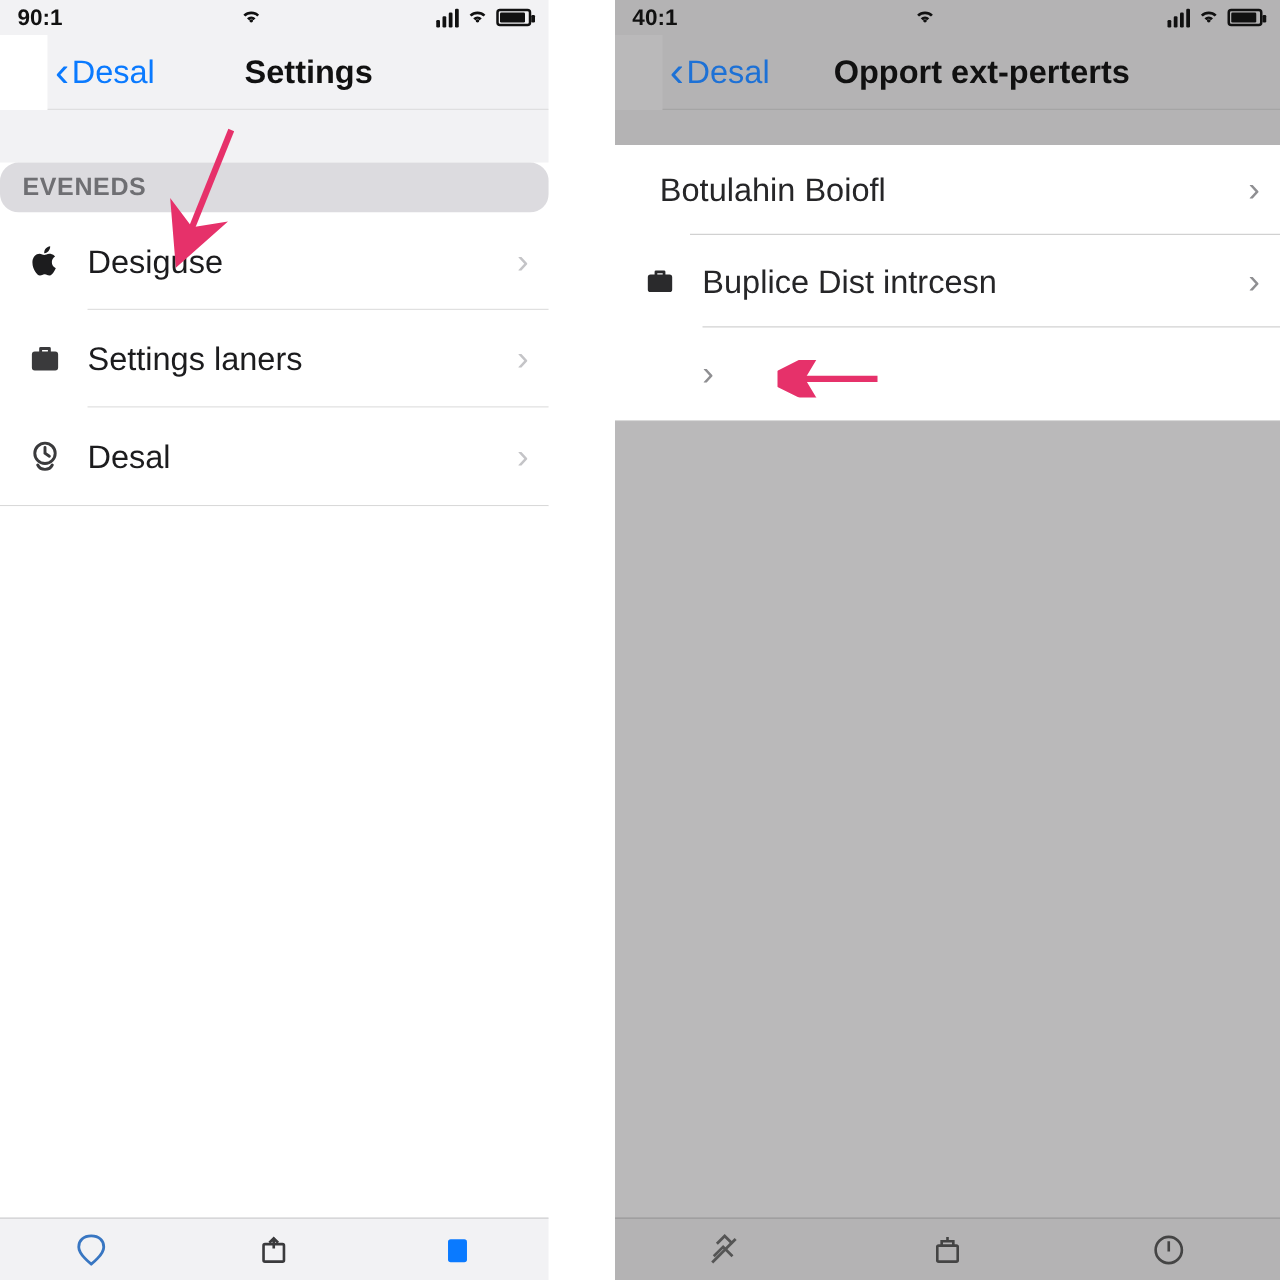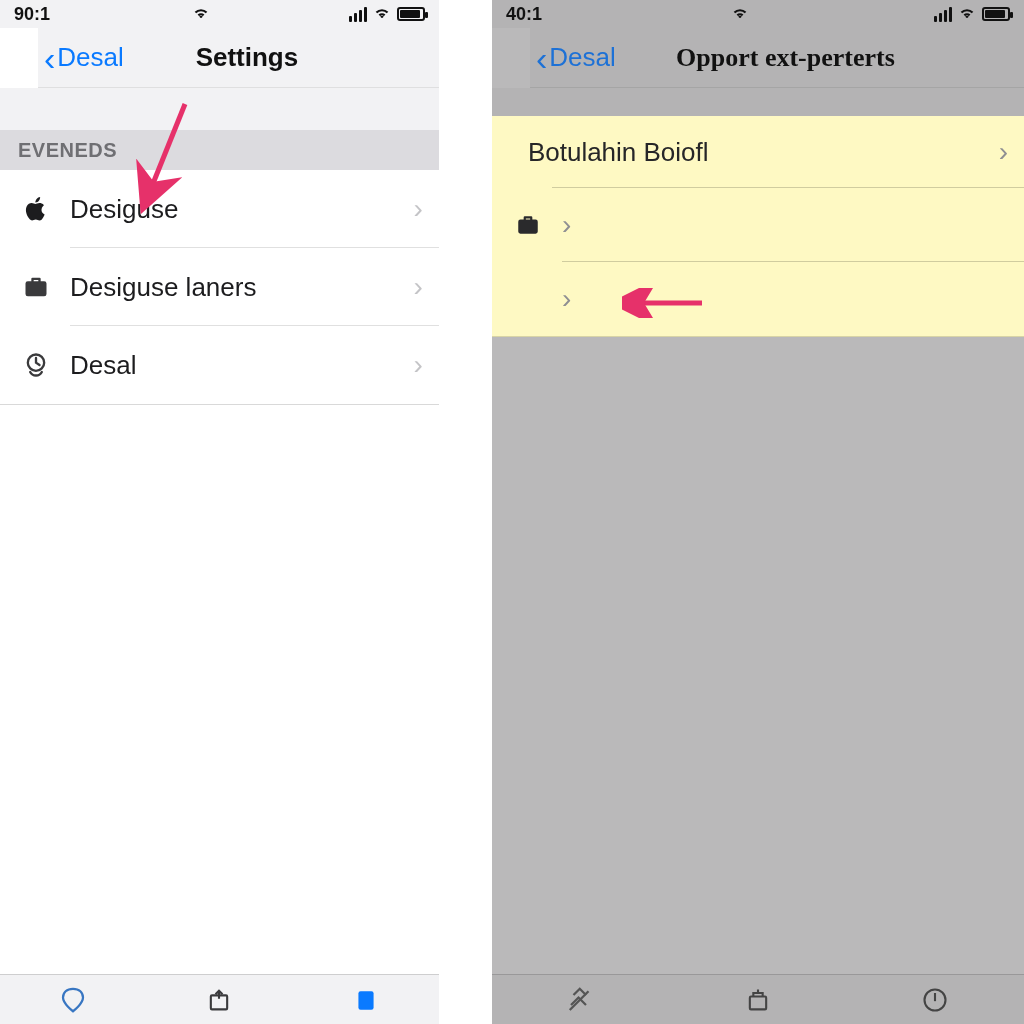--- a/index.html
+++ b/index.html
@@ -15,32 +15,32 @@
   .phone.left .statusbar { background:#f2f2f4; color:#111; }
   .phone.right .statusbar { background:#b4b3b4; color:#111; }
   
   .navbar { height:60px; display:flex; align-items:center; position:relative; border-bottom:1px solid rgba(0,0,0,0.08);margin-left:38px;}
   .phone.left .navbar { background:#f2f2f4; }
   .phone.right .navbar { background:#b4b3b4; }
   .navbar .back { display:flex; align-items:center; color:#0a7aff; font-size:26px; padding-left:6px; cursor:pointer;}
   .phone.right .navbar .back { color:#1d71d6; }
   .navbar .back .chev { font-size:34px; line-height:0; margin-right:2px; font-weight:300;}
   .navbar .title { position:absolute; left:17px; right:0; text-align:center; font-size:26px; font-weight:700; color:#111; pointer-events:none;}
-  .phone.right .navbar .title { font-weight:600;font-family:Liberation Serif, serif; }
+  .phone.right .navbar .title { font-weight:600; }
   
   .pad { height:42px; }
   .phone.left .pad { background:#f2f2f4; }
   .phone.right .pad { background:#b4b3b4; }
   
   .section-header { height:40px; display:flex; align-items:center; padding:0 18px; font-size:20px; letter-spacing:0.5px; font-weight:600; color:#7a7a7e;}
-  .phone.left .section-header { background:#dcdbdf; color:#6f6f73;}
+  .phone.left .section-header { background:#dcdbdf; color:#6f6f73;border-radius:15px;}
   .phone.right .section-header { background:#a8a7a9; color:#6a6a6e;}
   
   .list { background:#fff; }
-  .phone.right .list { background:#fef9c3; }
+  .phone.right .list { background:#ffffff; }
   .row { display:flex; align-items:center; height:78px; padding:0 16px 0 18px; position:relative; cursor:pointer;}
   .row .icon { width:36px; height:36px; margin-right:16px; display:flex; align-items:center; justify-content:center; color:#2a2a2c;}
   .row .icon.hidden { visibility:hidden; }
   .row .label { font-size:26px; color:#1c1c1e; flex:1; }
   .phone.right .row .label { color:#262628; }
   .row .chevron { font-size:28px; color:#c4c4c7; font-weight:300;}
   .phone.right .row .chevron { color:#8f8f92; }
   .row .sep { position:absolute; left:70px; right:0; bottom:0; height:1px; background:rgba(0,0,0,0.12);}
   .phone.right .row .sep { background:rgba(0,0,0,0.18);}
   .row.noind .sep { left:60px; }
@@ -120,21 +120,21 @@
         <span class="label">Desiguse</span>
         <span class="chevron">›</span>
         <div class="sep"></div>
       </div>
       <div class="row">
         <span class="icon">
           <svg viewBox="0 0 24 24" width="28" height="28">
               <path fill="#3a3a3c" d="M9 4h6a1 1 0 011 1v2h3a2 2 0 012 2v9a2 2 0 01-2 2H5a2 2 0 01-2-2V9a2 2 0 012-2h3V5a1 1 0 011-1zm1 3h4V6h-4v1z"></path>
             </svg>
         </span>
-        <span class="label">Desiguse laners</span>
+        <span class="label">Settings laners</span>
         <span class="chevron">›</span>
         <div class="sep"></div>
       </div>
       <div class="row">
         <span class="icon">
           <svg viewBox="0 0 24 24" width="28" height="28">
               <circle cx="12" cy="10" r="7" fill="none" stroke="#3a3a3c" stroke-width="2"></circle>
               <path d="M12 6v4l3 2" stroke="#3a3a3c" stroke-width="2" fill="none" stroke-linecap="round"></path>
               <path d="M7 18c1 2 3 3 5 3s4-1 5-3" stroke="#3a3a3c" stroke-width="2" fill="none" stroke-linecap="round"></path>
             </svg>
@@ -221,20 +221,21 @@
         <span class="label" style="margin-left:-34px">Botulahin Boiofl</span>
         <span class="chevron">›</span>
         <div class="sep"></div>
       </div>
       <div class="row" style="height:74px">
         <span class="icon">
           <svg viewBox="0 0 24 24" width="26" height="26">
               <path fill="#2a2a2c" d="M9 4h6a1 1 0 011 1v2h3a2 2 0 012 2v9a2 2 0 01-2 2H5a2 2 0 01-2-2V9a2 2 0 012-2h3V5a1 1 0 011-1zm1 3h4V6h-4v1z"></path>
             </svg>
         </span>
+        <span class="label">Buplice Dist intrcesn</span>
         <span class="chevron">›</span>
         <div class="sep"></div>
       </div>
       <div class="row noind" style="height:74px">
         <span class="icon hidden"></span>
         <span class="chevron">›</span>
       </div>
       <div class="list-bottom"></div>
     </div>
 

